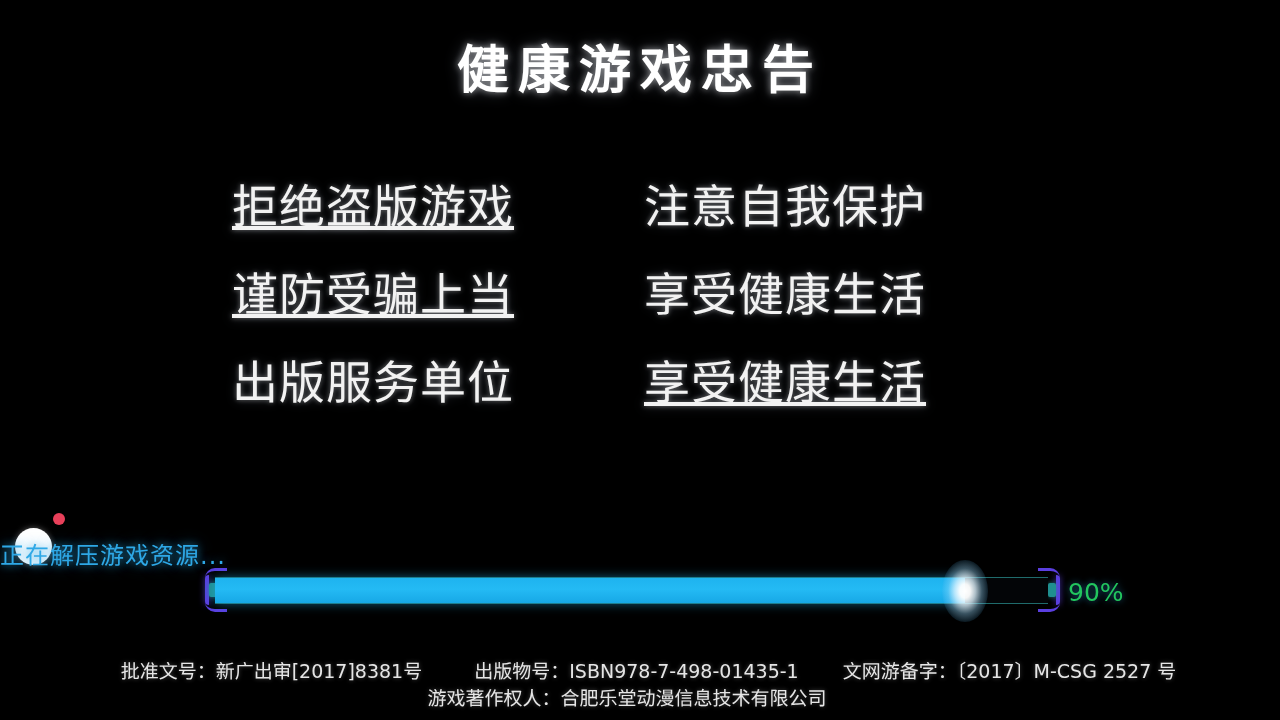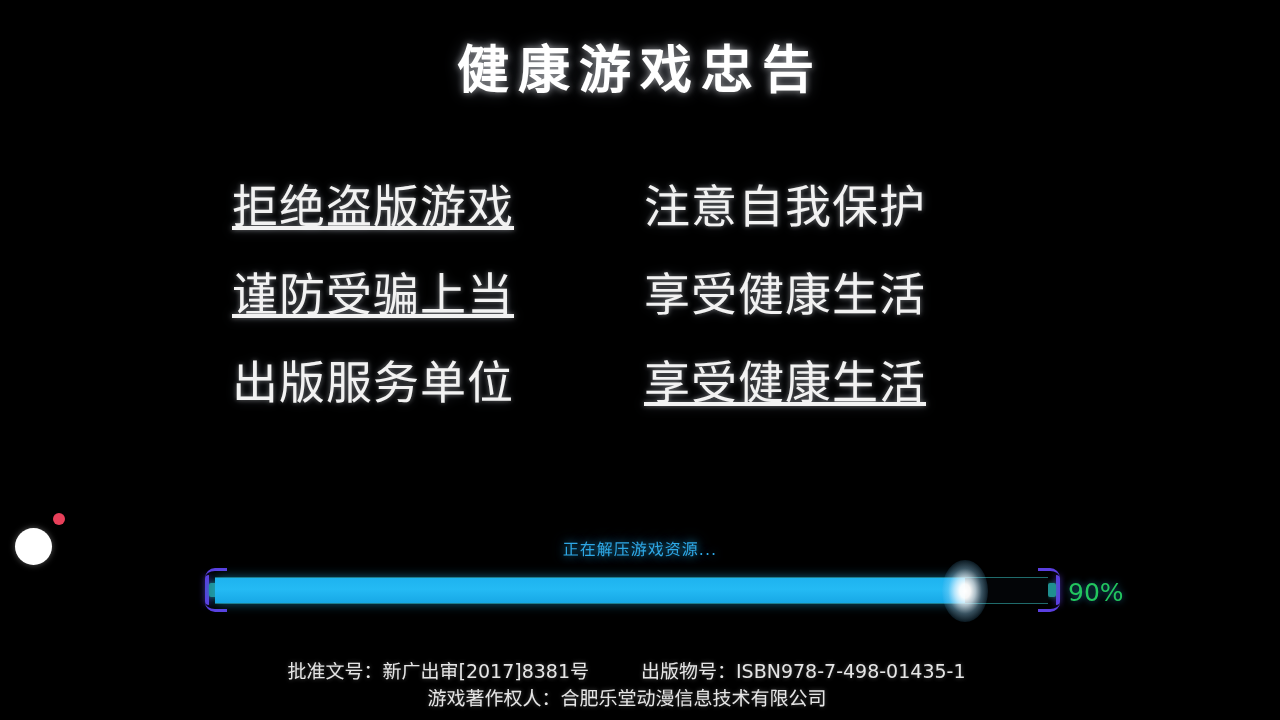--- a/index.html
+++ b/index.html
@@ -86,22 +86,22 @@
     border-radius: 50%;
     background: #e8405a;
   }
 
   
   #status-text {
     position: absolute;
     left: 0;
     top: 536px;
     width: 1280px;
-    text-align: center;
-    font-size: 16px;
+    text-align: left;
+    font-size: 24px;
     letter-spacing: 1px;
     color: #2ea8e6;
     text-shadow: 0 0 8px rgba(46,168,230,0.75), 0 0 18px rgba(46,168,230,0.35);
     white-space: nowrap;
   }
 
   
   #progress-wrap {
     position: absolute;
     left: 205px;
@@ -259,19 +259,20 @@
       <div id="progress-orb" style="left: 90%;"></div>
     </div>
   </div>
 
   <div id="progress-percent">90%</div>
 
   <div id="legal">
     <div class="legal-row" id="legal-row-1">
       <span class="legal-item">批准文号：新广出审[2017]8381号</span>
       <span class="legal-item">出版物号：ISBN978-7-498-01435-1</span>
+      <span class="legal-item">文网游备字：〔2017〕M-CSG 2527 号</span>
     </div>
     <div class="legal-row" id="legal-row-2">
       <span class="legal-item">游戏著作权人：合肥乐堂动漫信息技术有限公司</span>
     </div>
   </div>
 
 </div>
 
 </body></html>

